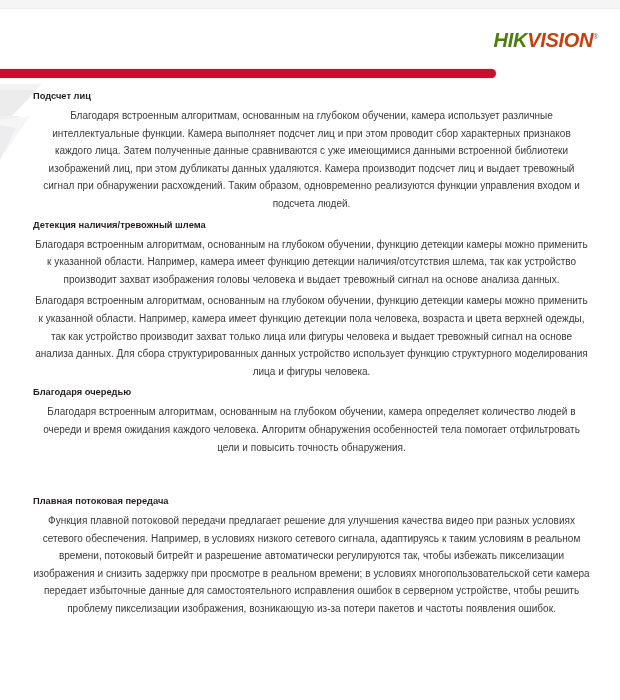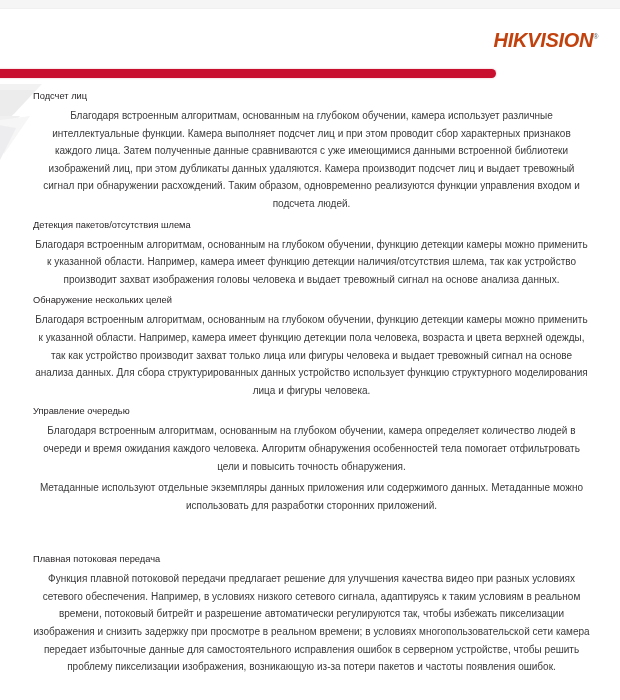--- a/index.html
+++ b/index.html
@@ -38,21 +38,21 @@
     right: 22px;
     top: 22px;
     font-family: "Liberation Sans", "DejaVu Sans", sans-serif;
     font-style: italic;
     font-weight: bold;
     font-size: 20px;
     letter-spacing: -0.3px;
     line-height: 1;
     white-space: nowrap;
   }
-  .brand-logo .hik { color: #c2410c; }
+  .brand-logo .hik { color: #4d7c0f; }
   .brand-logo .vision { color: #c2410c; }
   .brand-logo .tm {
     color: #58595b;
     font-size: 7px;
     vertical-align: super;
     font-style: normal;
     font-weight: normal;
   }
 
   
@@ -98,21 +98,21 @@
     margin: 0 0 7px 0;
     letter-spacing: 0.1px;
   }
   .section-title .bullet {
     font-size: 11px;
     vertical-align: 1.5px;
     margin-right: 2px;
   }
   .sub-title {
     font-size: 9.3px;
-    font-weight: normal;
+    font-weight: bold;
     color: #231f20;
     margin: 0 0 2px 0;
     line-height: 17px;
   }
   .body-text {
     font-size: 10px;
     font-weight: normal;
     color: #3a3a3c;
     line-height: 17.6px;
     margin: 0 0 4px 0;
@@ -147,36 +147,34 @@
 
 <div class="content">
 
 
   <div class="block">
     <div class="sub-title">Подсчет лиц</div>
     <p class="body-text">Благодаря встроенным алгоритмам, основанным на глубоком обучении, камера использует различные интеллектуальные функции. Камера выполняет подсчет лиц и при этом проводит сбор характерных признаков каждого лица. Затем полученные данные сравниваются с уже имеющимися данными встроенной библиотеки изображений лиц, при этом дубликаты данных удаляются. Камера производит подсчет лиц и выдает тревожный сигнал при обнаружении расхождений. Таким образом, одновременно реализуются функции управления входом и подсчета людей.</p>
   </div>
 
   <div class="block">
-    <div class="sub-title">Детекция пакетов/отсутствия шлема</div>
+    <div class="sub-title">Детекция наличия/тревожный шлема</div>
     <p class="body-text">Благодаря встроенным алгоритмам, основанным на глубоком обучении, функцию детекции камеры можно применить к указанной области. Например, камера имеет функцию детекции наличия/отсутствия шлема, так как устройство производит захват изображения головы человека и выдает тревожный сигнал на основе анализа данных.</p>
   </div>
 
   <div class="block">
-    <div class="sub-title">Обнаружение нескольких целей</div>
     <p class="body-text">Благодаря встроенным алгоритмам, основанным на глубоком обучении, функцию детекции камеры можно применить к указанной области. Например, камера имеет функцию детекции пола человека, возраста и цвета верхней одежды, так как устройство производит захват только лица или фигуры человека и выдает тревожный сигнал на основе анализа данных. Для сбора структурированных данных устройство использует функцию структурного моделирования лица и фигуры человека.</p>
   </div>
 
   <div class="block">
-    <div class="sub-title">Управление очередью</div>
+    <div class="sub-title">Благодаря очередью</div>
     <p class="body-text">Благодаря встроенным алгоритмам, основанным на глубоком обучении, камера определяет количество людей в очереди и время ожидания каждого человека. Алгоритм обнаружения особенностей тела помогает отфильтровать цели и повысить точность обнаружения.</p>
   </div>
 
   <div class="block">
-    <p class="body-text">Метаданные используют отдельные экземпляры данных приложения или содержимого данных. Метаданные можно использовать для разработки сторонних приложений.</p>
   </div>
 
   <div class="block">
     <div class="sub-title">Плавная потоковая передача</div>
     <p class="body-text">Функция плавной потоковой передачи предлагает решение для улучшения качества видео при разных условиях сетевого обеспечения. Например, в условиях низкого сетевого сигнала, адаптируясь к таким условиям в реальном времени, потоковый битрейт и разрешение автоматически регулируются так, чтобы избежать пикселизации изображения и снизить задержку при просмотре в реальном времени; в условиях многопользовательской сети камера передает избыточные данные для самостоятельного исправления ошибок в серверном устройстве, чтобы решить проблему пикселизации изображения, возникающую из-за потери пакетов и частоты появления ошибок.</p>
   </div>
 
 </div>
 
 </body></html>

